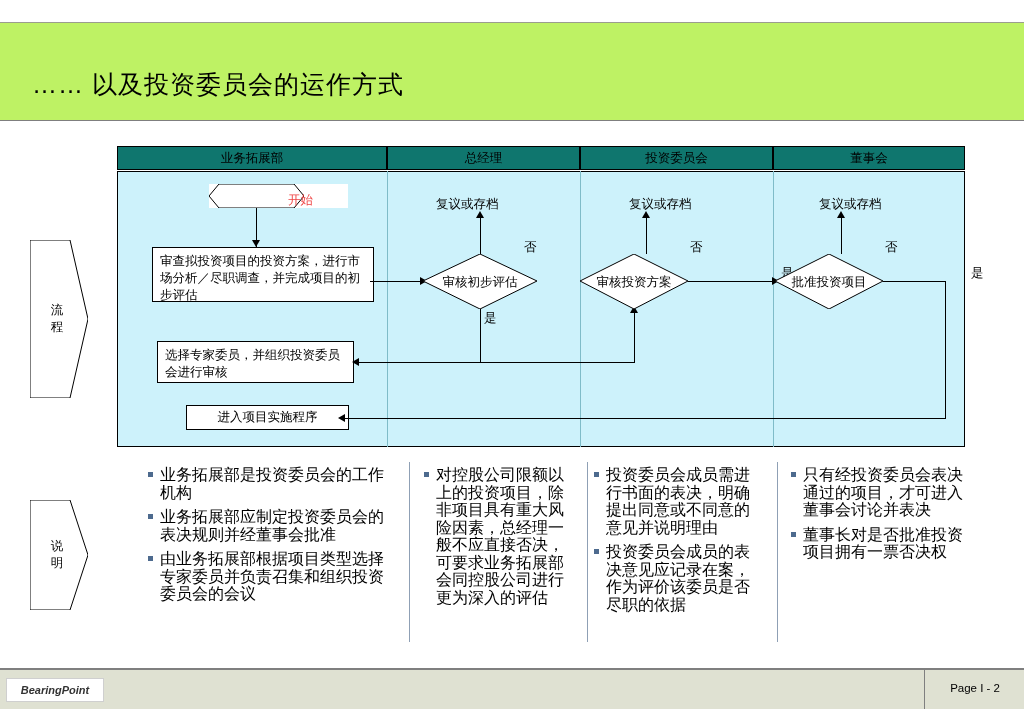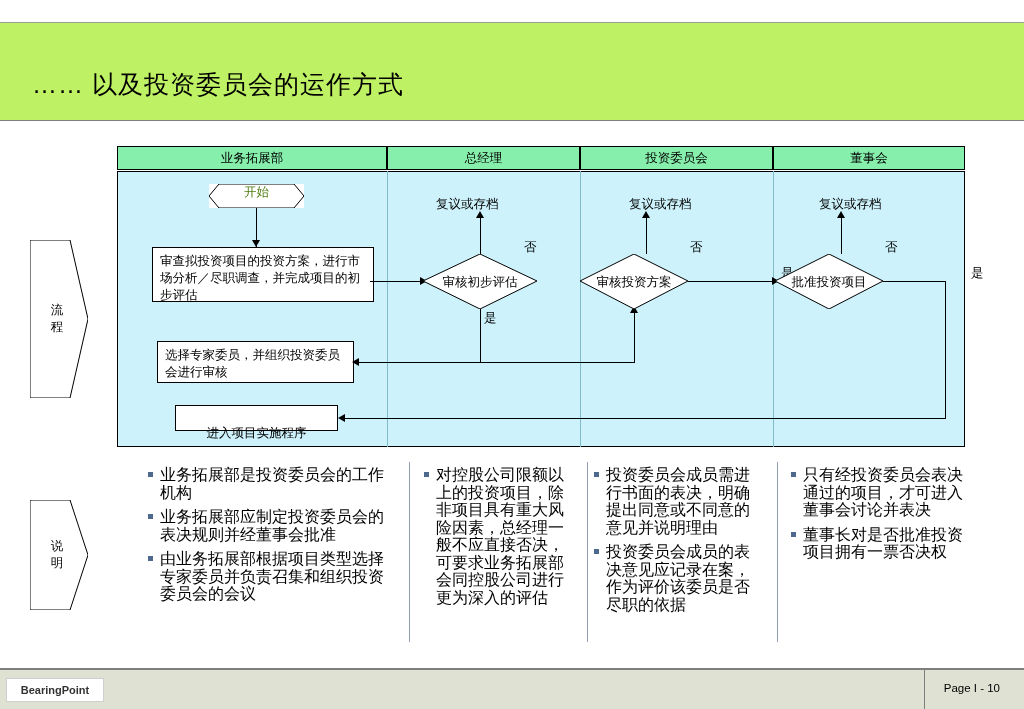--- a/index.html
+++ b/index.html
@@ -23,42 +23,42 @@
   #header-inner-line{
     position:absolute;left:0;top:22px;width:1024px;height:1px;background:#9b9d8e;
   }
   #page-title{
     position:absolute;left:32px;top:68px;
     font-size:25px;color:#000000;letter-spacing:1px;white-space:nowrap;
   }
   
   .lane-head{
     position:absolute;top:146px;height:24px;
-    background:#86efac;border:1px solid #000000;
+    background:#0f766e;border:1px solid #000000;
     box-sizing:border-box;
     font-size:12.5px;color:#000;
     display:flex;align-items:center;justify-content:center;
   }
   
   #flow-body{
     position:absolute;left:117px;top:171px;width:848px;height:276px;
     background:#cdf2fb;border:1px solid #000000;box-sizing:border-box;
   }
   .lane-div{
     position:absolute;top:171px;width:1px;height:276px;background:#7fbcc8;
   }
   
   .box{
     position:absolute;background:#ffffff;border:1px solid #000000;
     box-sizing:border-box;font-size:12.5px;color:#000;line-height:17px;
     padding:5px 7px;
   }
   .hex{
     position:absolute;background:#ffffff;
-    font-size:12.5px;color:#4d7c0f;display:flex;align-items:flex-start;justify-content:center;
+    font-size:12.5px;color:#ef4444;display:flex;align-items:flex-end;justify-content:center;padding-left:44px;
   }
   .hex svg,.dia svg{position:absolute;left:0;top:0;}
   .hex span,.dia span{position:relative;z-index:2;text-align:center;line-height:16px;}
   .dia{
     position:absolute;font-size:12.5px;color:#000;
     display:flex;align-items:center;justify-content:center;
   }
   .lbl{
     position:absolute;font-size:12.5px;color:#000;white-space:nowrap;margin-left:36px;
   }
@@ -89,21 +89,21 @@
   .notedivv{position:absolute;top:462px;width:1px;height:180px;background:#8fa0b5;}
   
   #footer-band{
     position:absolute;left:0;top:668px;width:1024px;height:41px;background:#dfe1d2;
     border-top:2px solid #7f7f7f;
   }
   #footer-logo{
     position:absolute;left:6px;top:678px;width:96px;height:22px;background:#ffffff;
     border:1px solid #cfcfcf;display:flex;align-items:center;justify-content:center;
   }
-  #footer-logo .lg{font-size:11px;color:#333;font-weight:bold;}
+  #footer-logo .lg{font-size:11px;font-style:italic;color:#333;font-weight:bold;}
   #footer-page{
     position:absolute;right:24px;top:682px;font-size:11.5px;color:#000;
   }
   #footer-sep{position:absolute;left:924px;top:668px;width:1px;height:41px;background:#7f7f7f;}
 </style>
 </head>
 <body>
 
 <div id="header-band">
   <div id="header-inner-line"></div>
@@ -124,21 +124,21 @@
   <svg width="95" height="24">
       <polygon points="10,0 85,0 95,12 85,24 10,24 0,12" fill="#ffffff" stroke="#000000" stroke-width="1"></polygon>
     </svg>
   <span>开始</span>
 </div>
 
 <div class="box" style="left:152px;top:247px;width:222px;height:55px;">审查拟投资项目的投资方案，进行市场分析／尽职调查，并完成项目的初步评估</div>
 
 <div class="box" style="left:157px;top:341px;width:197px;height:42px;">选择专家委员，并组织投资委员会进行审核</div>
 
-<div class="box" style="left:175px;top:405px;width:163px;height:25px;padding-top:19px;text-align:center;">进入项目实施程序</div>
+<div class="box" style="left:186px;top:405px;width:163px;height:25px;padding-top:3px;text-align:center;">进入项目实施程序</div>
 
 <div class="ln lnv" style="left:256px;top:208px;height:39px;"></div>
 <div class="arrow ar-down" style="left:252px;top:240px;"></div>
 
 <div class="ln lnh" style="left:370px;top:281px;width:53px;"></div>
 <div class="arrow ar-right" style="left:420px;top:277px;"></div>
 
 <div class="dia" style="left:423px;top:254px;width:114px;height:55px;">
   <svg width="114" height="55">
       <polygon points="57,0 114,27 57,55 0,27" fill="#ffffff" stroke="#000000" stroke-width="1"></polygon>
@@ -225,13 +225,13 @@
 <div class="notecol" style="left:791px;width:180px;">
   <div class="note">只有经投资委员会表决通过的项目，才可进入董事会讨论并表决</div>
   <div class="note">董事长对是否批准投资项目拥有一票否决权</div>
 </div>
 
 <div id="footer-band"></div>
 <div id="footer-logo">
   <span class="lg">BearingPoint</span>
 </div>
 <div id="footer-sep"></div>
-<div id="footer-page">Page I -  10</div>
+<div id="footer-page">Page I -  2</div>
 
 </body></html>

